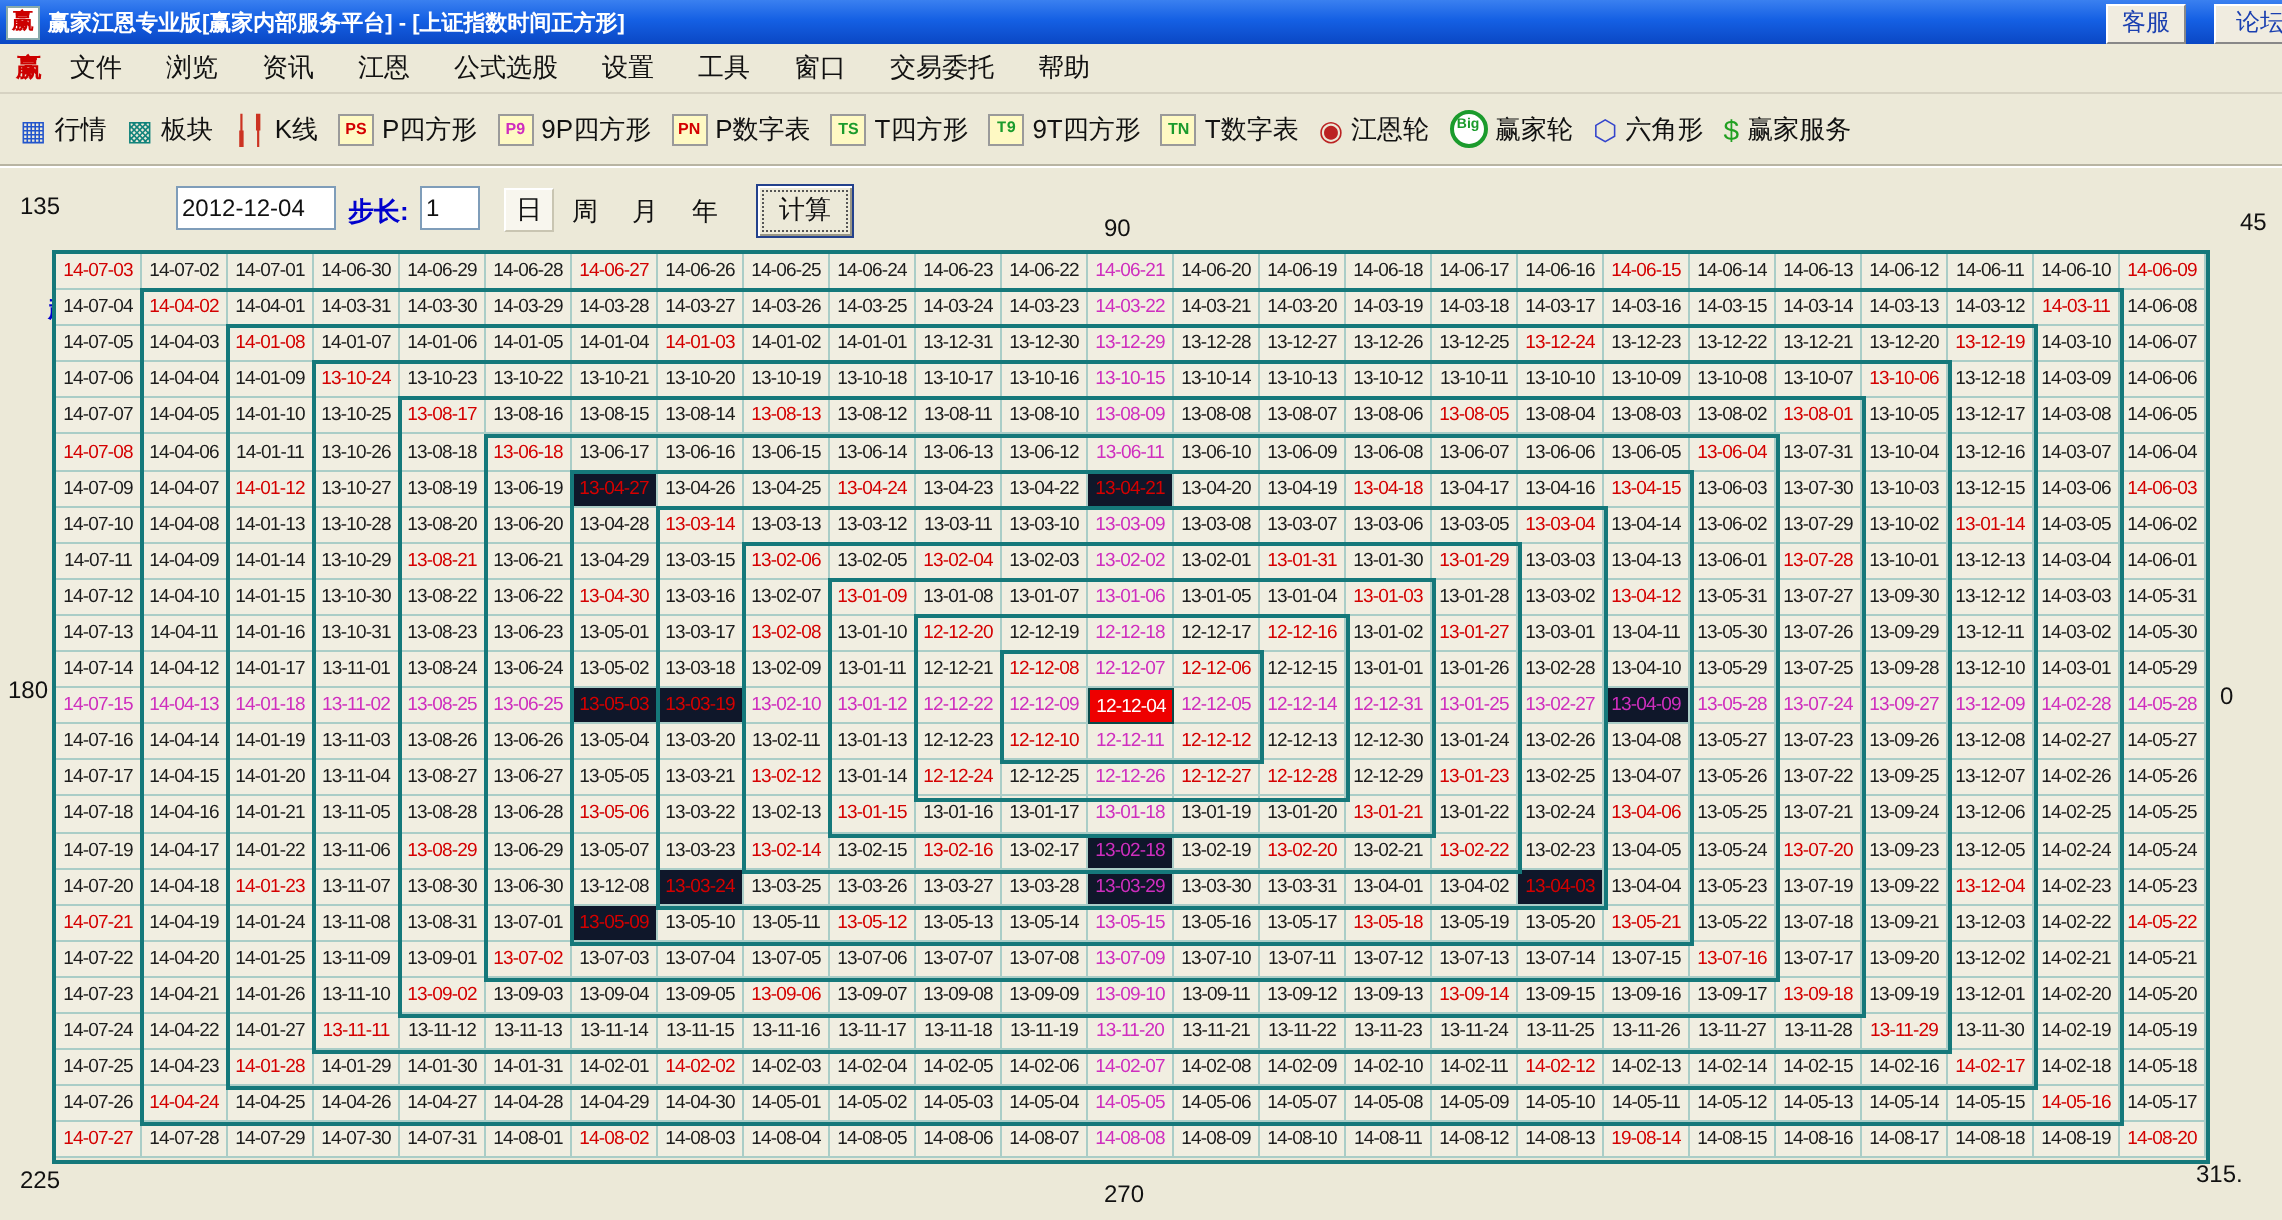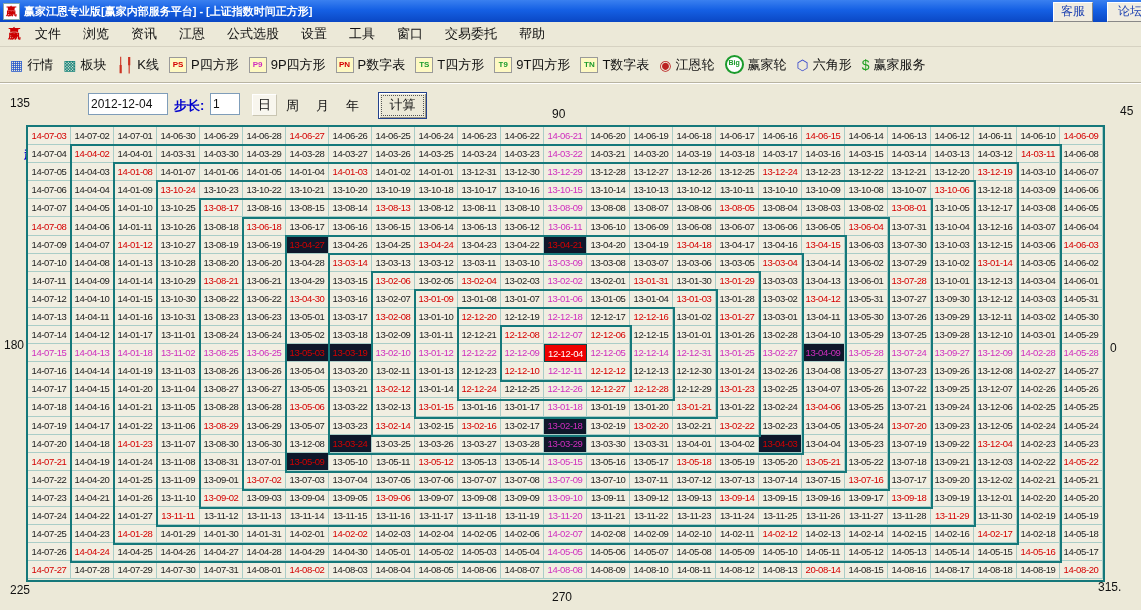--- a/index.html
+++ b/index.html
@@ -765,21 +765,21 @@
       <div class="cell">14-08-04</div>
       <div class="cell">14-08-05</div>
       <div class="cell">14-08-06</div>
       <div class="cell">14-08-07</div>
       <div class="cell mag">14-08-08</div>
       <div class="cell">14-08-09</div>
       <div class="cell">14-08-10</div>
       <div class="cell">14-08-11</div>
       <div class="cell">14-08-12</div>
       <div class="cell">14-08-13</div>
-      <div class="cell red">20-08-14</div>
+      <div class="cell red">19-08-14</div>
       <div class="cell">14-08-15</div>
       <div class="cell">14-08-16</div>
       <div class="cell">14-08-17</div>
       <div class="cell">14-08-18</div>
       <div class="cell">14-08-19</div>
       <div class="cell red">14-08-20</div>
     </div>
   <div id="rings">
       <div class="ring" style="left: 472px; top: 198.1px; width: 128px; height: 53.3px;"></div>
       <div class="ring" style="left: 429px; top: 180px; width: 214px; height: 89.5px;"></div>

